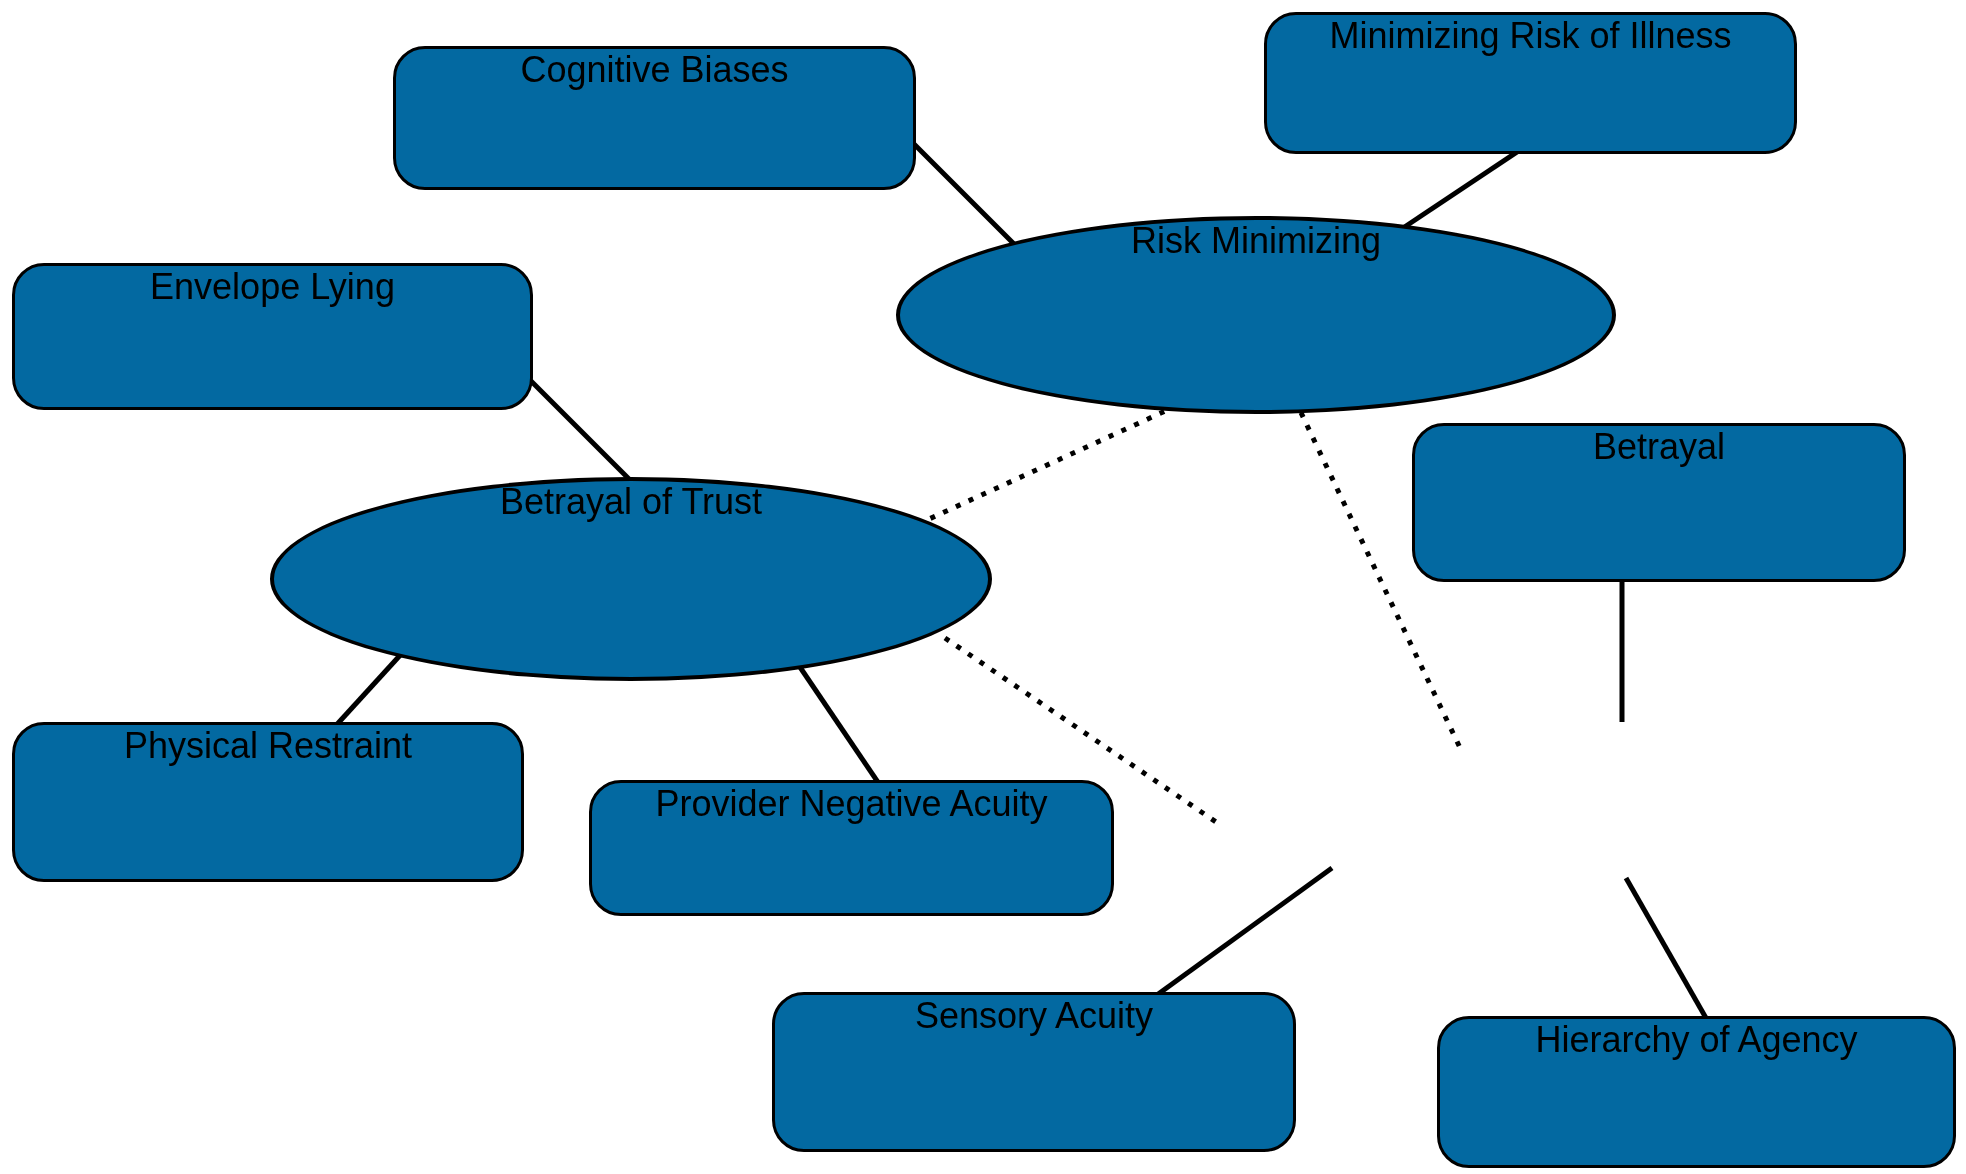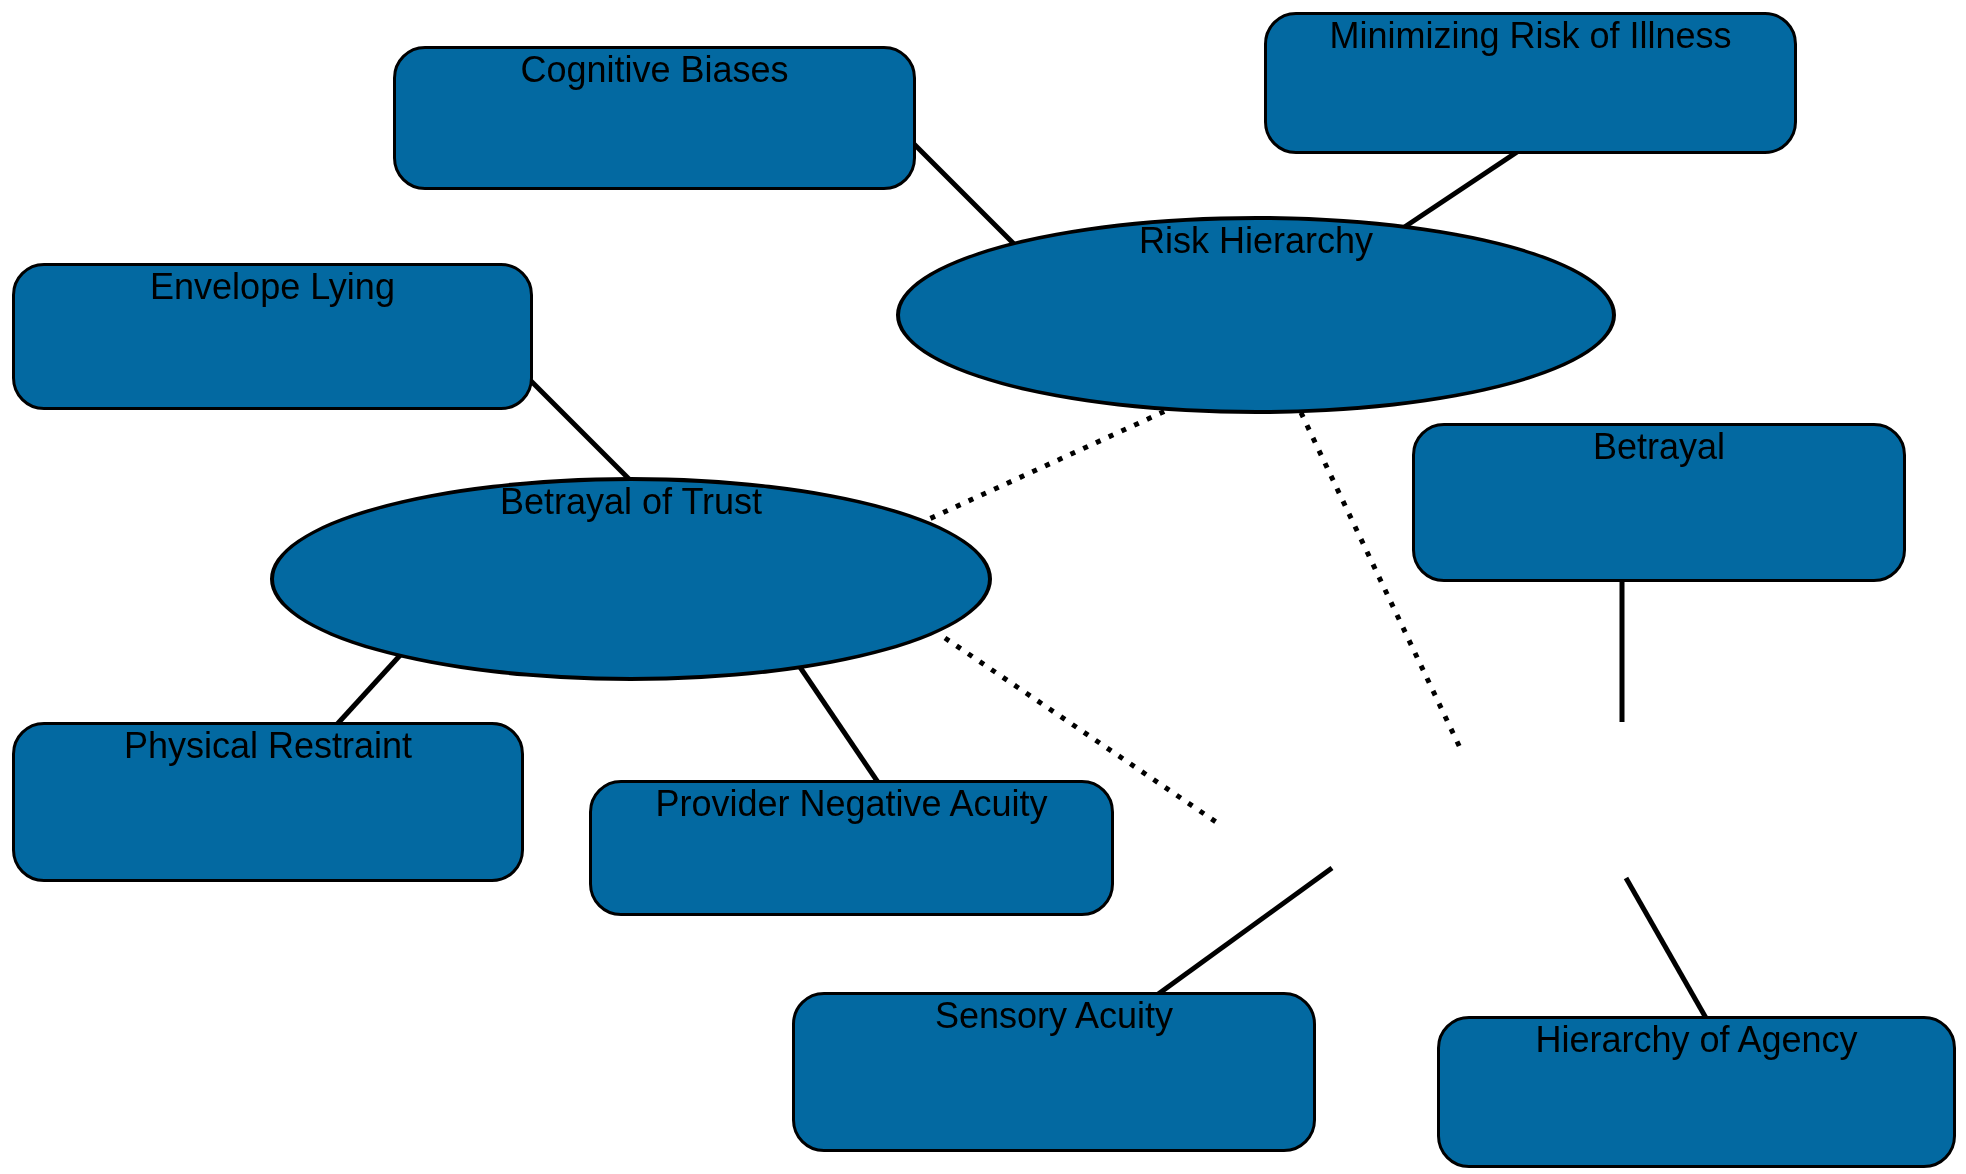--- a/index.html
+++ b/index.html
@@ -70,21 +70,21 @@
     <line x1="785" y1="645" x2="890" y2="800"></line>
     <line x1="1622" y1="570" x2="1622" y2="722"></line>
     <line x1="1332" y1="868" x2="1150" y2="1000"></line>
     <line x1="1626" y1="878" x2="1714" y2="1032"></line>
     <line class="dotted" x1="905" y1="530" x2="1185" y2="402"></line>
     <line class="dotted" x1="1295" y1="400" x2="1462" y2="752"></line>
     <line class="dotted" x1="945" y1="638" x2="1222" y2="826"></line>
   </svg>
 
   <div class="node ellipse" style="left:896px; top:216px; width:720px; height:198px;">
-    <span class="label">Risk Hierarchy</span>
+    <span class="label">Risk Minimizing</span>
   </div>
 
   <div class="node ellipse" style="left:270px; top:477px; width:722px; height:204px;">
     <span class="label">Betrayal of Trust</span>
   </div>
 
 
   <div class="node box" style="left:393px; top:46px; width:523px; height:144px;">
     <span class="label">Cognitive Biases</span>
   </div>
@@ -102,21 +102,21 @@
   </div>
 
   <div class="node box" style="left:12px; top:722px; width:512px; height:160px;">
     <span class="label">Physical Restraint</span>
   </div>
 
   <div class="node box" style="left:589px; top:780px; width:525px; height:136px;">
     <span class="label">Provider Negative Acuity</span>
   </div>
 
-  <div class="node box" style="left:772px; top:992px; width:524px; height:160px;margin-left:20px;">
+  <div class="node box" style="left:772px; top:992px; width:524px; height:160px;">
     <span class="label">Sensory Acuity</span>
   </div>
 
   <div class="node box" style="left:1437px; top:1016px; width:519px; height:152px;">
     <span class="label">Hierarchy of Agency</span>
   </div>
 
 </div>
 
 </body></html>

